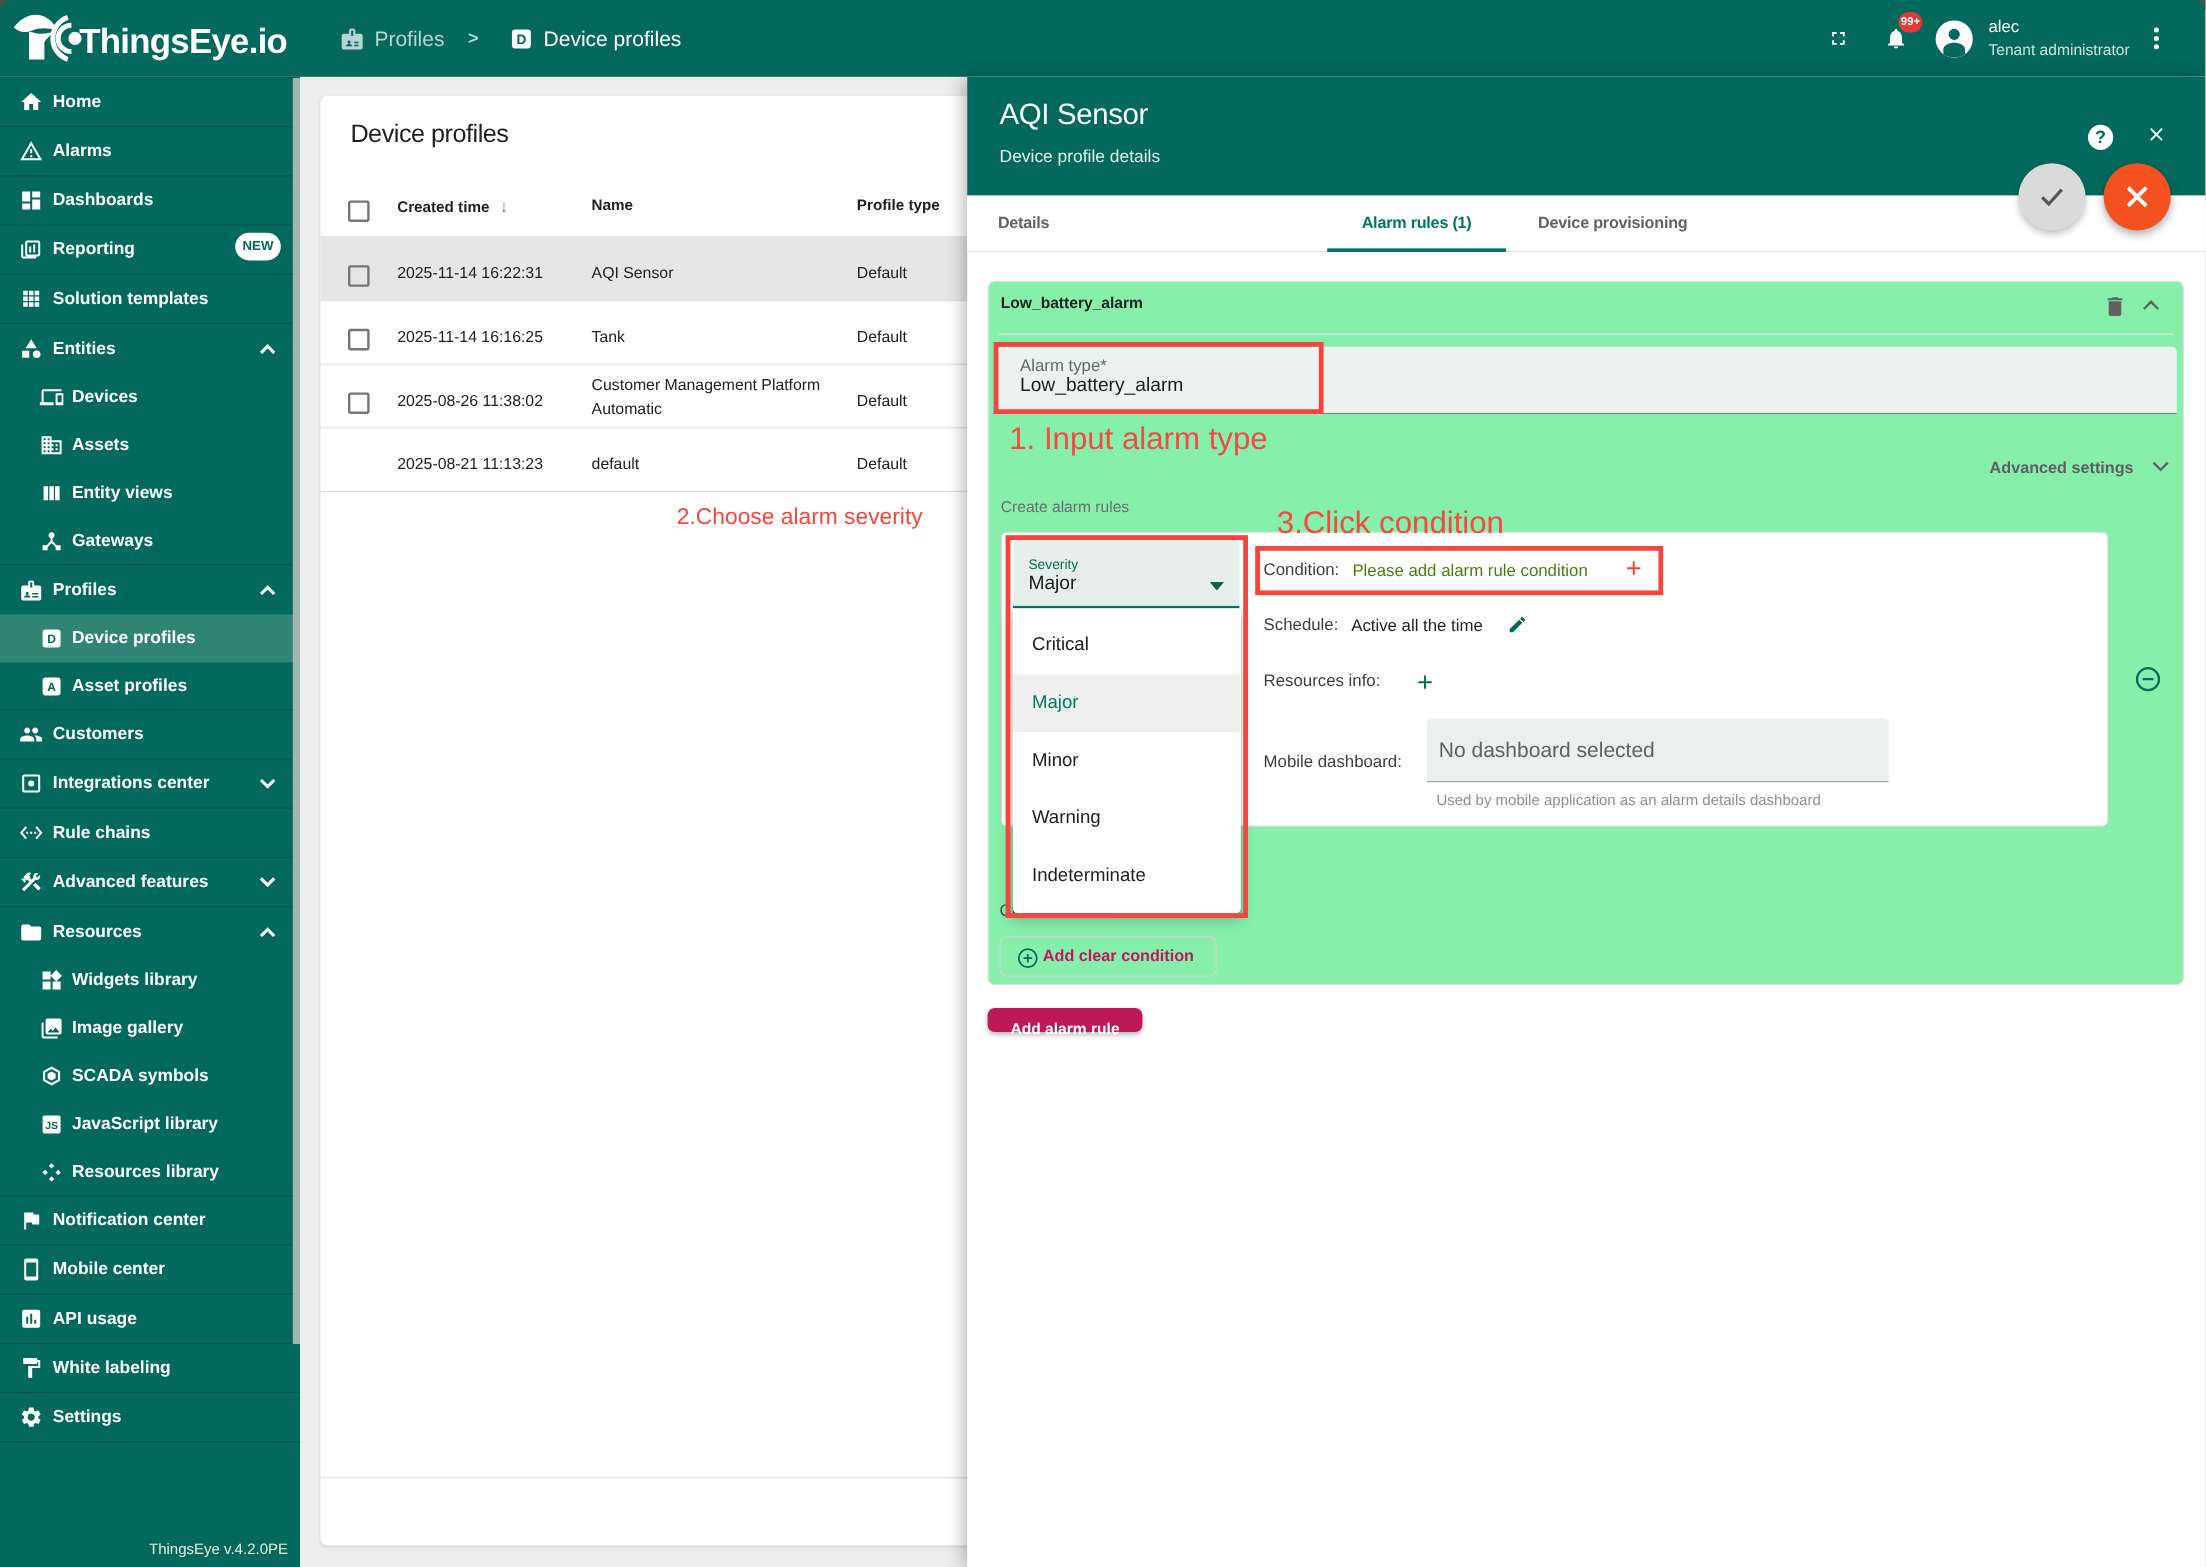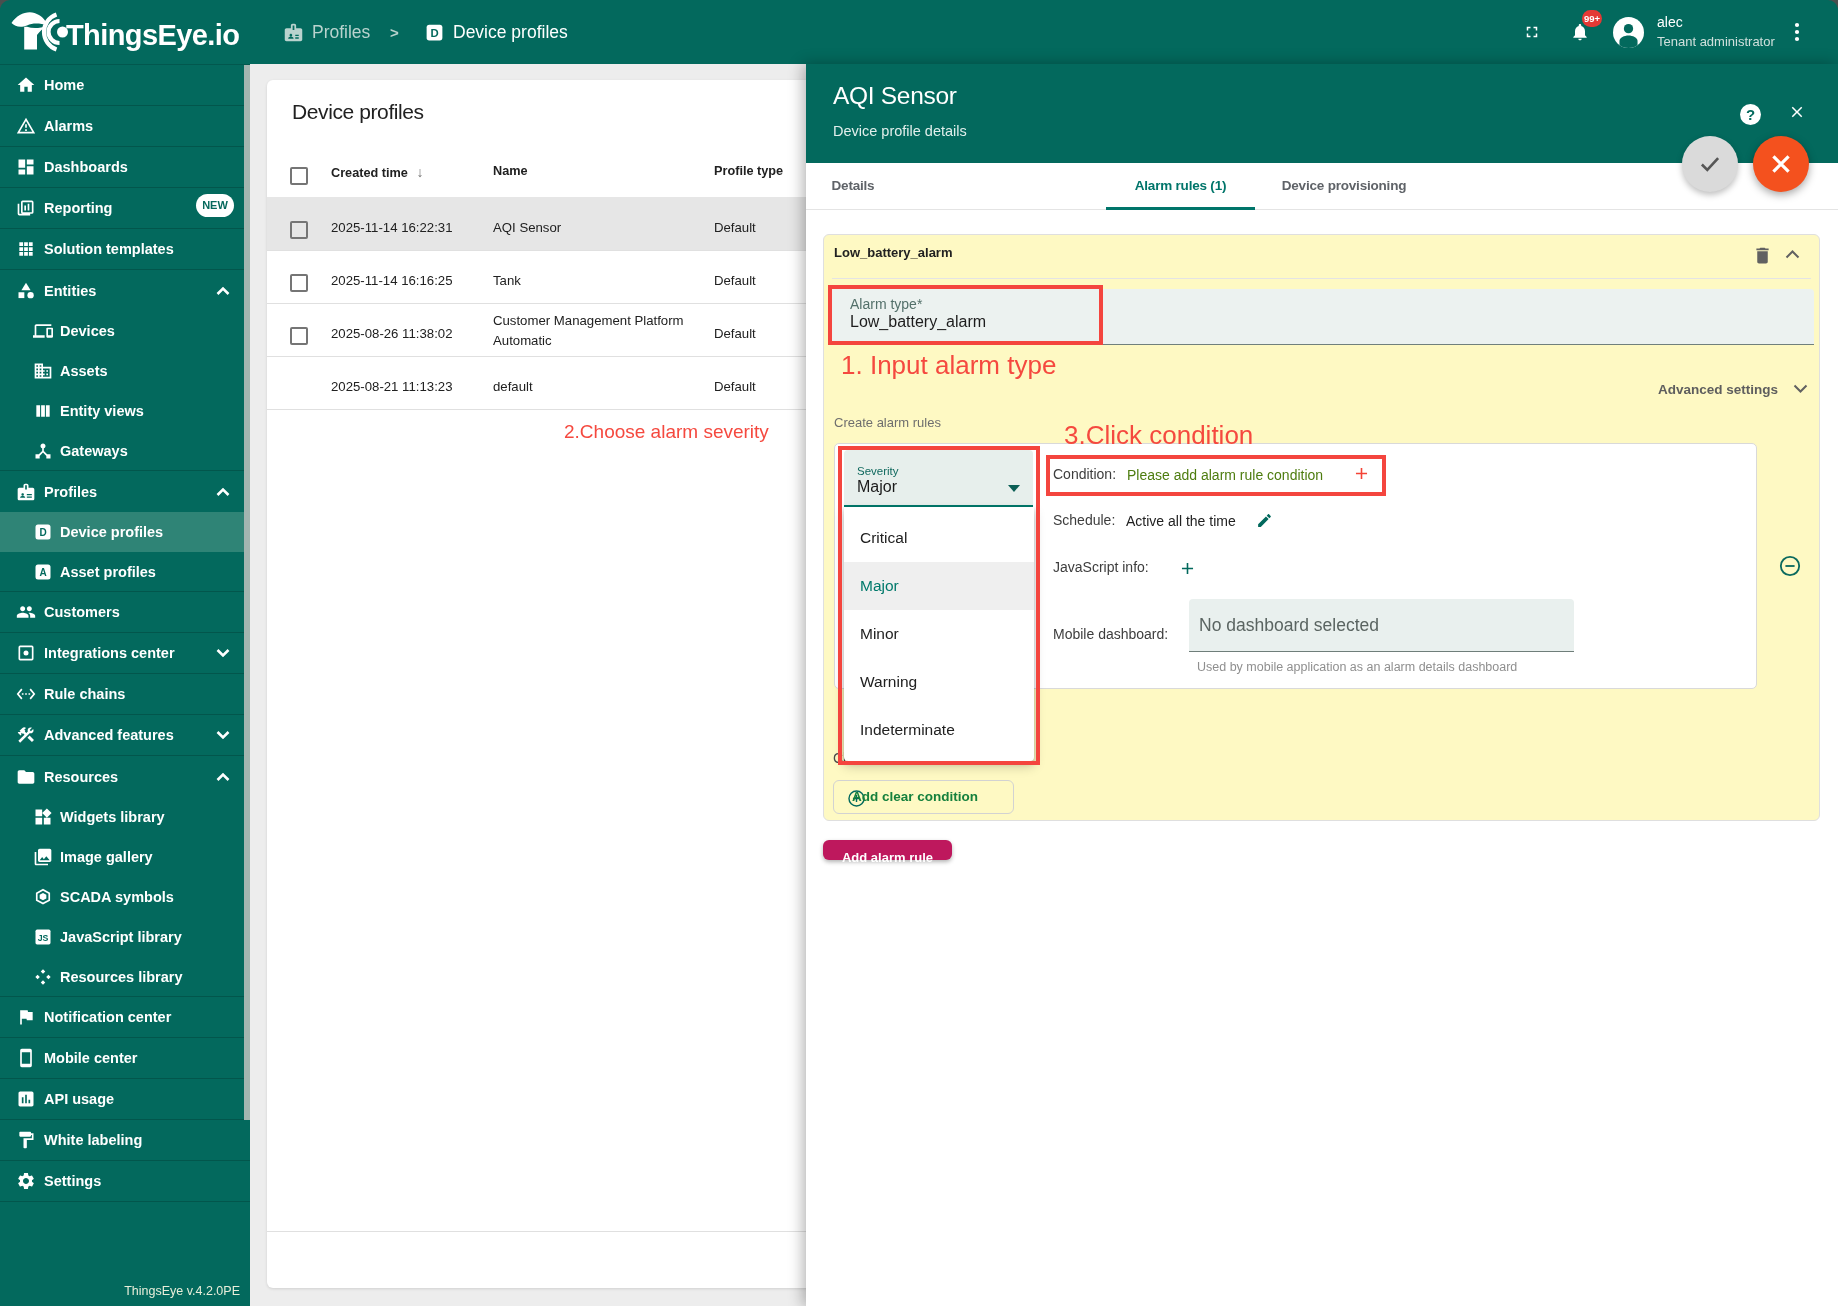--- a/index.html
+++ b/index.html
@@ -63,21 +63,21 @@
 #dclose { position:absolute; left:982px; top:39px; }
 #tabs { position:absolute; left:0; top:99px; width:100%; height:47px; border-bottom:1px solid #e4e4e4; background:#fff; }
 .tab { position:absolute; top:0; height:47px; line-height:45px; text-align:center; font-size:13.5px; font-weight:bold; color:#5f6368; letter-spacing:-0.2px; }
 #tab3 { color:#00756a; }
 #tabline { position:absolute; left:300px; top:44px; width:149px; height:3px; background:#00756a; }
 #fabcheck { position:absolute; left:876px; top:72px; width:56px; height:56px; border-radius:50%; background:#dadada; box-shadow:0 3px 6px rgba(0,0,0,.25); }
 #fabx { position:absolute; left:947px; top:72px; width:56px; height:56px; border-radius:50%; background:#f4511e; box-shadow:0 3px 8px rgba(0,0,0,.35); }
 .fabicon { position:absolute; left:50%; top:50%; transform:translate(-50%,-50%); }
 
 
-#acard { position:absolute; left:17px; top:170px; width:997px; height:587px; border:1px solid #dfdfdf; border-radius:6px; background:#fef9c3; }
+#acard { position:absolute; left:17px; top:170px; width:997px; height:587px; border:1px solid #dfdfdf; border-radius:6px; background:#86efac; }
 #actitle { position:absolute; left:10px; top:10px; font-size:13px; font-weight:bold; color:#212121; }
 #acdiv { position:absolute; left:8px; top:43px; right:8px; height:1px; background:#e4e4e4; }
 #atype { position:absolute; left:7px; top:54px; width:983px; height:56px; background:#ecf2f0; border-bottom:1px solid #70807c; border-radius:4px 4px 0 0; }
 #atlabel { position:absolute; left:19px; top:7px; font-size:14px; color:#53706a; }
 #atvalue { position:absolute; left:19px; top:24px; font-size:16px; color:#1d1d1d; }
 #advs { position:absolute; right:41px; top:147px; font-size:13.5px; font-weight:bold; color:#5e5e5e; }
 #advchev { position:absolute; }
 #carlabel { position:absolute; left:10px; top:180px; font-size:13px; color:#6e6e6e; }
 #rulebox { position:absolute; left:10px; top:208px; width:923px; height:246px; border:1px solid #d9d9d9; border-radius:5px; background:#fff; }
 
@@ -96,21 +96,21 @@
 #condplus { position:absolute; left:546px; top:400px; }
 #schedval { position:absolute; left:320px; top:449px; font-size:14px; color:#212121; }
 #pencil { position:absolute; left:450px; top:448px; }
 #addiplus { position:absolute; left:372px; top:495px; }
 #mdinput { position:absolute; left:383px; top:535px; width:385px; height:53px; background:#e9f0ee; border-bottom:1px solid #6f7e7a; border-radius:4px 4px 0 0; }
 #mdtext { position:absolute; left:10px; top:16px; font-size:17.5px; color:#5a6461; }
 #mdcaption { position:absolute; left:391px; top:596px; font-size:12.5px; color:#8f8f8f; }
 #minuscirc { position:absolute; left:973px; top:491px; }
 #clearlab { position:absolute; left:27px; top:686px; font-size:14px; color:#4a4a4a; }
 #addclear { position:absolute; left:27px; top:716px; width:181px; height:34px; border:1px solid #d2d2d2; border-radius:6px; }
-#addclear .t { position:absolute; left:18px; top:8px; font-size:13.5px; font-weight:bold; color:#15803d; white-space:nowrap; }
+#addclear .t { position:absolute; left:35px; top:8px; font-size:13.5px; font-weight:bold; color:#be185d; white-space:nowrap; }
 #addclear svg { position:absolute; left:13px; top:8px; }
 #addrule { position:absolute; left:17px; top:776px; width:129px; height:20px; background:#be185d; border-radius:6px; color:#fff; font-size:13px; font-weight:bold; text-align:center; line-height:36px; box-shadow:0 2px 4px rgba(0,0,0,.3); }
 
 
 .redrect { position:absolute; border:4px solid #f4453e; z-index:60; }
 .redtext { position:absolute; color:#f5493f; z-index:60; white-space:nowrap; }
 </style>
 </head>
 <body>
 <div id="page">
@@ -455,21 +455,21 @@
     <div class="rowlab" style="left:247px;top:402px;">Condition:</div>
     <div id="condlink">Please add alarm rule condition</div>
     <svg id="condplus" width="19" height="19" viewBox="0 0 24 24" fill="#f44336">
         <path d="M19 13h-6v6h-2v-6H5v-2h6V5h2v6h6v2z"></path>
       </svg>
     <div class="rowlab" style="left:247px;top:448px;">Schedule:</div>
     <div id="schedval">Active all the time</div>
     <svg id="pencil" width="17" height="17" viewBox="0 0 24 24" fill="#02695d">
         <path d="M3 17.25V21h3.75L17.81 9.94l-3.75-3.75L3 17.25zM20.71 7.04c.39-.39.39-1.02 0-1.41l-2.34-2.34c-.39-.39-1.02-.39-1.41 0l-1.83 1.83 3.75 3.75 1.83-1.83z"></path>
       </svg>
-    <div class="rowlab" style="left:247px;top:495px;">JavaScript info:</div>
+    <div class="rowlab" style="left:247px;top:495px;">Resources info:</div>
     <svg id="addiplus" width="19" height="19" viewBox="0 0 24 24" fill="#02695d">
         <path d="M19 13h-6v6h-2v-6H5v-2h6V5h2v6h6v2z"></path>
       </svg>
     <div class="rowlab" style="left:247px;top:562px;">Mobile dashboard:</div>
     <div id="mdinput">
         <div id="mdtext">No dashboard selected</div>
       </div>
     <div id="mdcaption">Used by mobile application as an alarm details dashboard</div>
     <svg id="minuscirc" width="22" height="22" viewBox="0 0 24 24" fill="none" stroke="#0b6a5e" stroke-width="2">
         <circle cx="12" cy="12" r="10"></circle>

